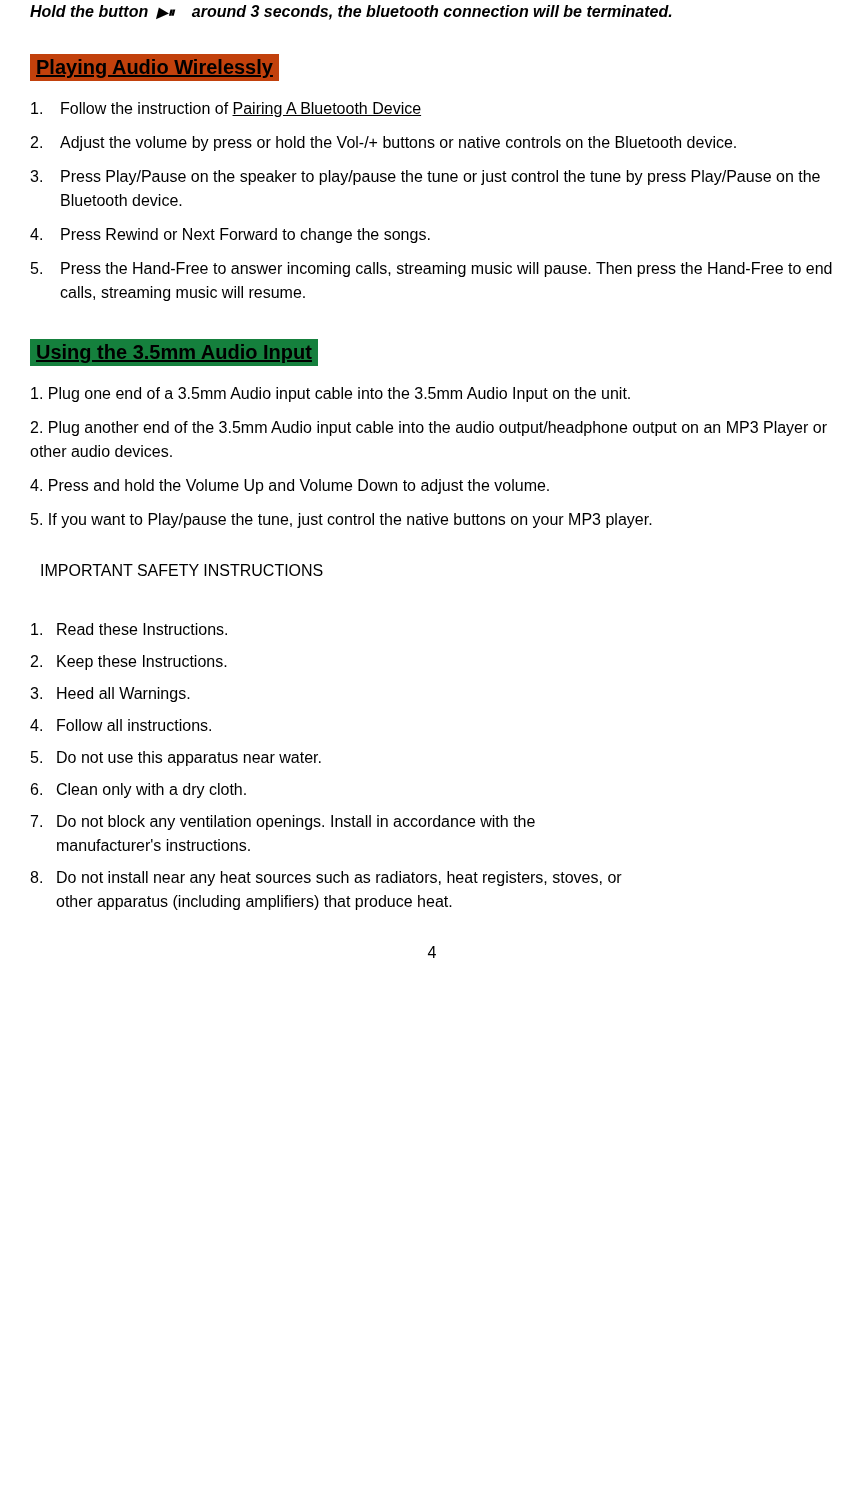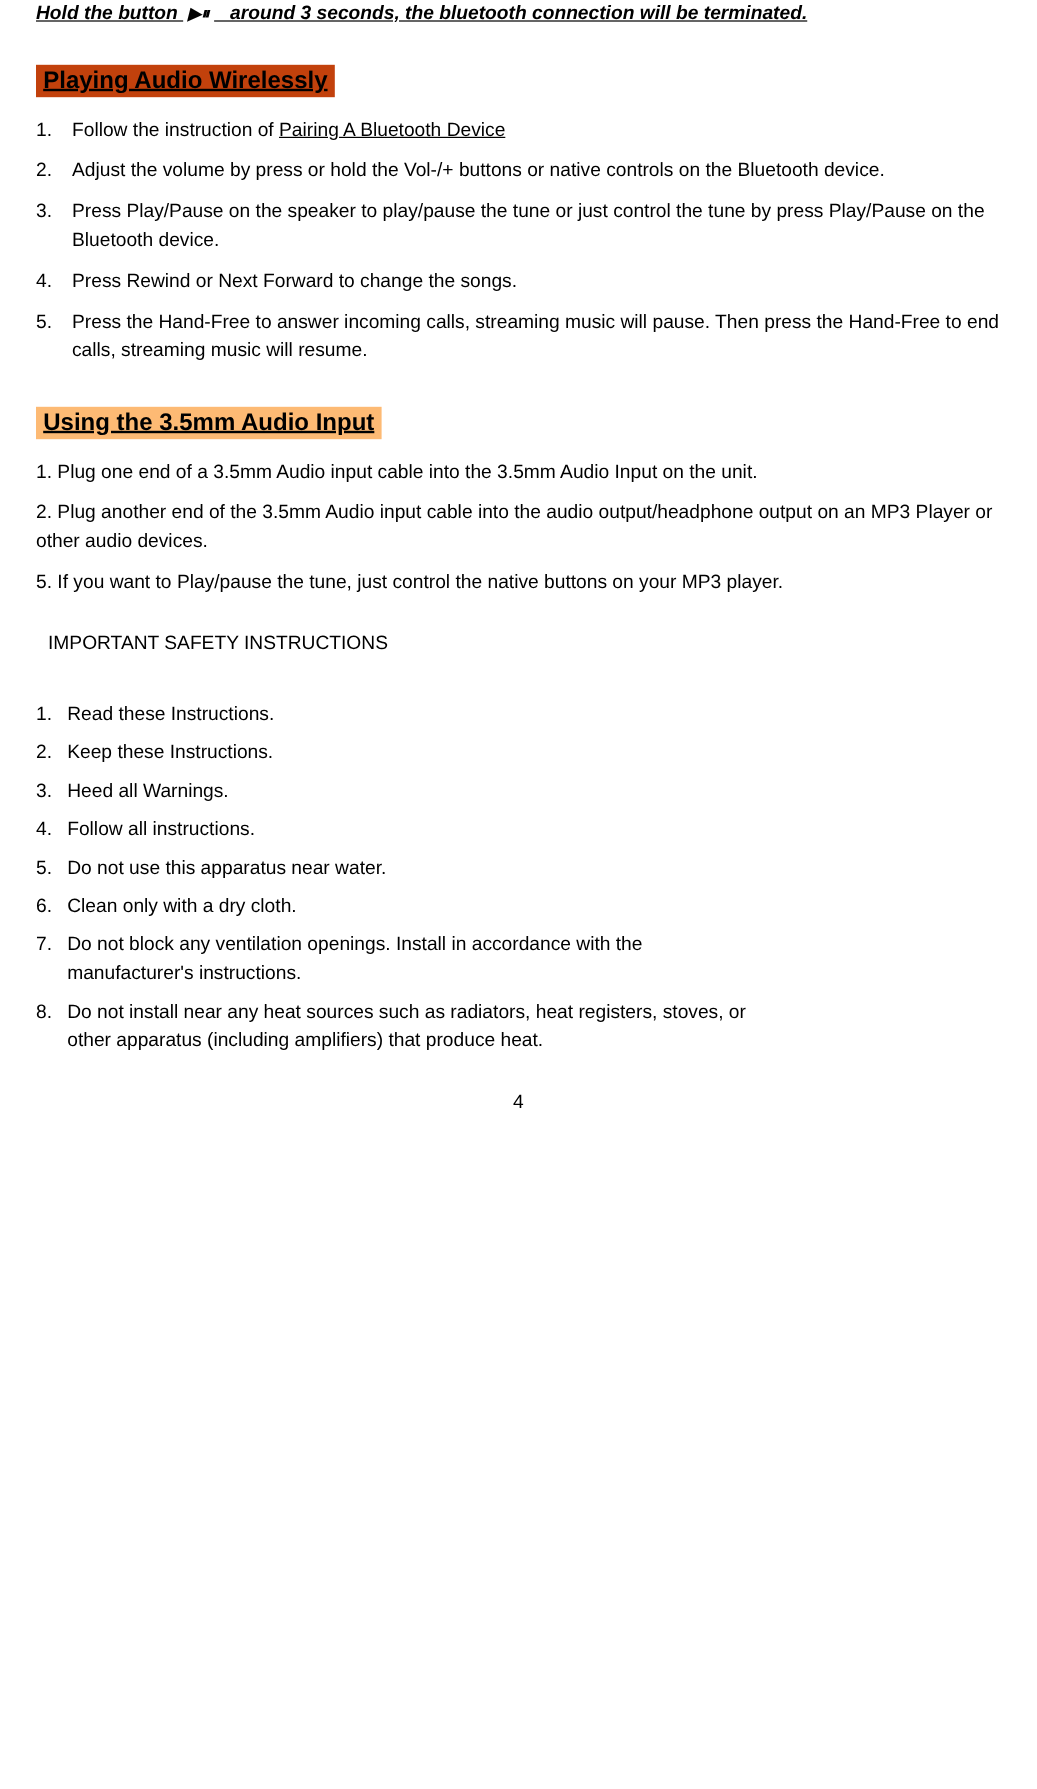--- a/index.html
+++ b/index.html
@@ -16,37 +16,36 @@
       padding: 0 30px;
     }
     .top-paragraph {
       margin-bottom: 20px;
       line-height: 1.5;
       font-size: 16px;
     }
     .top-paragraph strong em {
       font-style: italic;
       font-weight: bold;
-      text-decoration: underline;
     }
     .section-heading {
       font-size: 20px;
       font-weight: bold;
       text-decoration: underline;
       background-color: #c2410c;
       display: inline-block;
       padding: 2px 6px;
       margin-bottom: 16px;
       margin-top: 10px;
     }
     .section-heading-2 {
       font-size: 20px;
       font-weight: bold;
       text-decoration: underline;
-      background-color: #fdba74;
+      background-color: #15803d;
       display: inline-block;
       padding: 2px 6px;
       margin-bottom: 16px;
       margin-top: 10px;
     }
     .section {
       margin-bottom: 24px;
     }
     .numbered-list {
       list-style: none;
@@ -151,20 +150,21 @@
       <span class="num">5.</span>
       <span class="content">Press the Hand-Free to answer incoming calls, streaming music will pause. Then press the Hand-Free to end calls, streaming music will resume.</span>
     </li>
   </ol>
 </div>
 
 <div class="section">
   <div class="section-heading-2">Using the 3.5mm Audio Input </div>
   <p class="body-text">1. Plug one end of a 3.5mm Audio input cable into the 3.5mm Audio Input on the unit.</p>
   <p class="body-text">2.  Plug  another  end  of  the  3.5mm  Audio  input  cable  into  the  audio output/headphone output on an MP3 Player or other audio devices.</p>
+  <p class="body-text">4. Press and hold the Volume Up and Volume Down to adjust the volume.</p>
   <p class="body-text">5. If you want to Play/pause the tune, just control the native buttons on your MP3 player.</p>
 </div>
 
 <div class="section">
   <div class="important-heading">IMPORTANT SAFETY INSTRUCTIONS</div>
   <br>
   <ul class="safety-list">
     <li>
       <span class="num">1.</span>
       <span class="content">Read these Instructions.</span>

